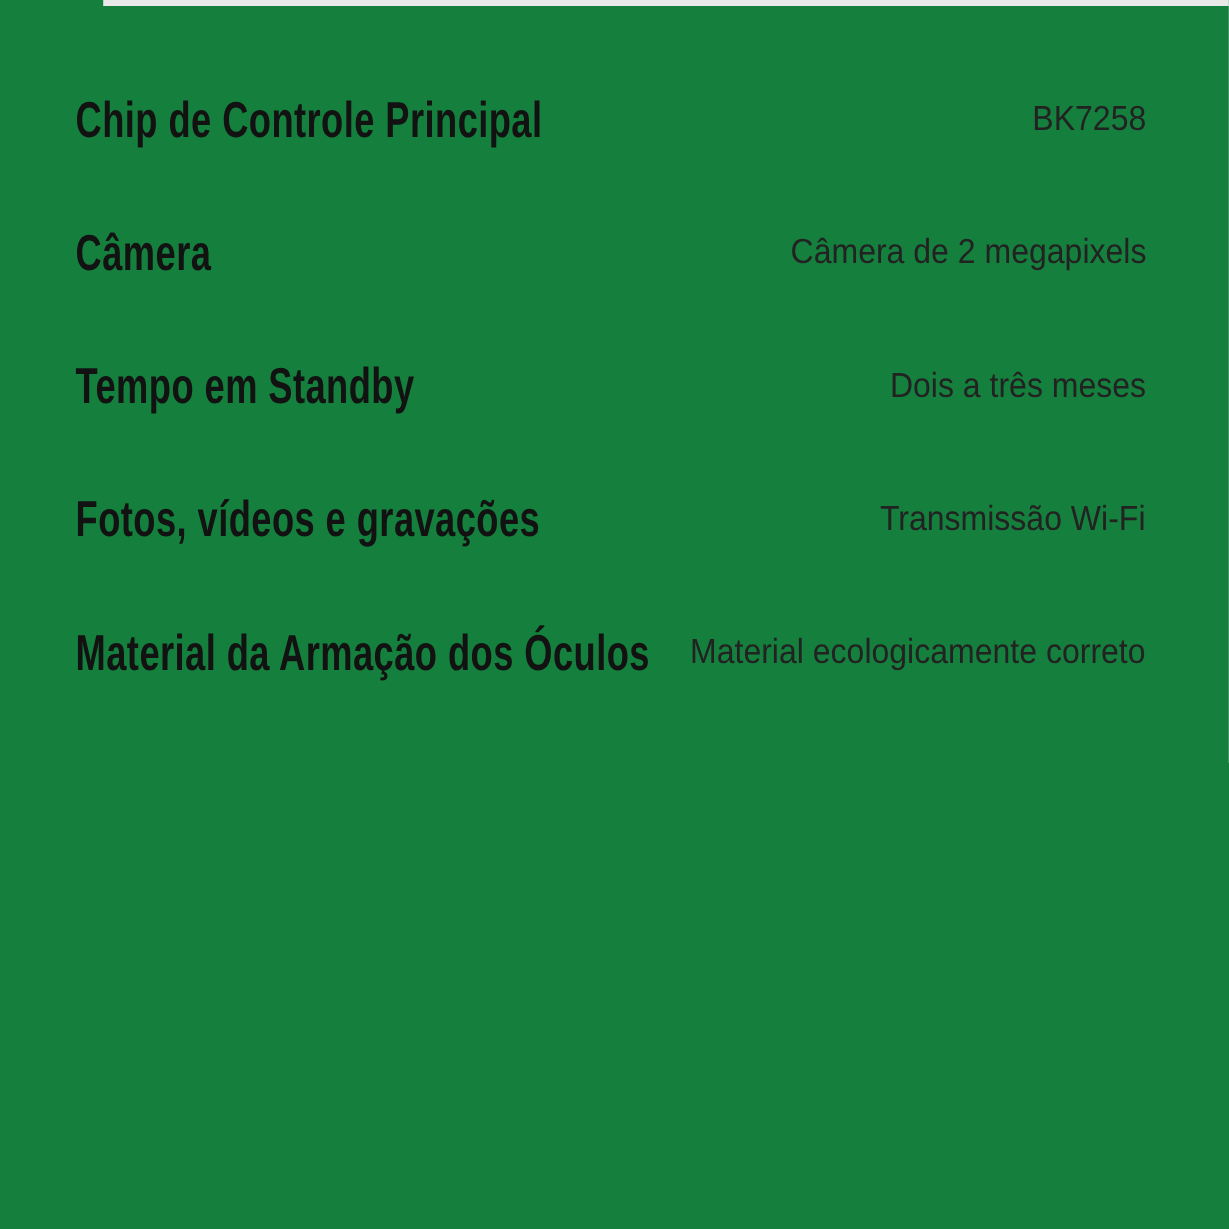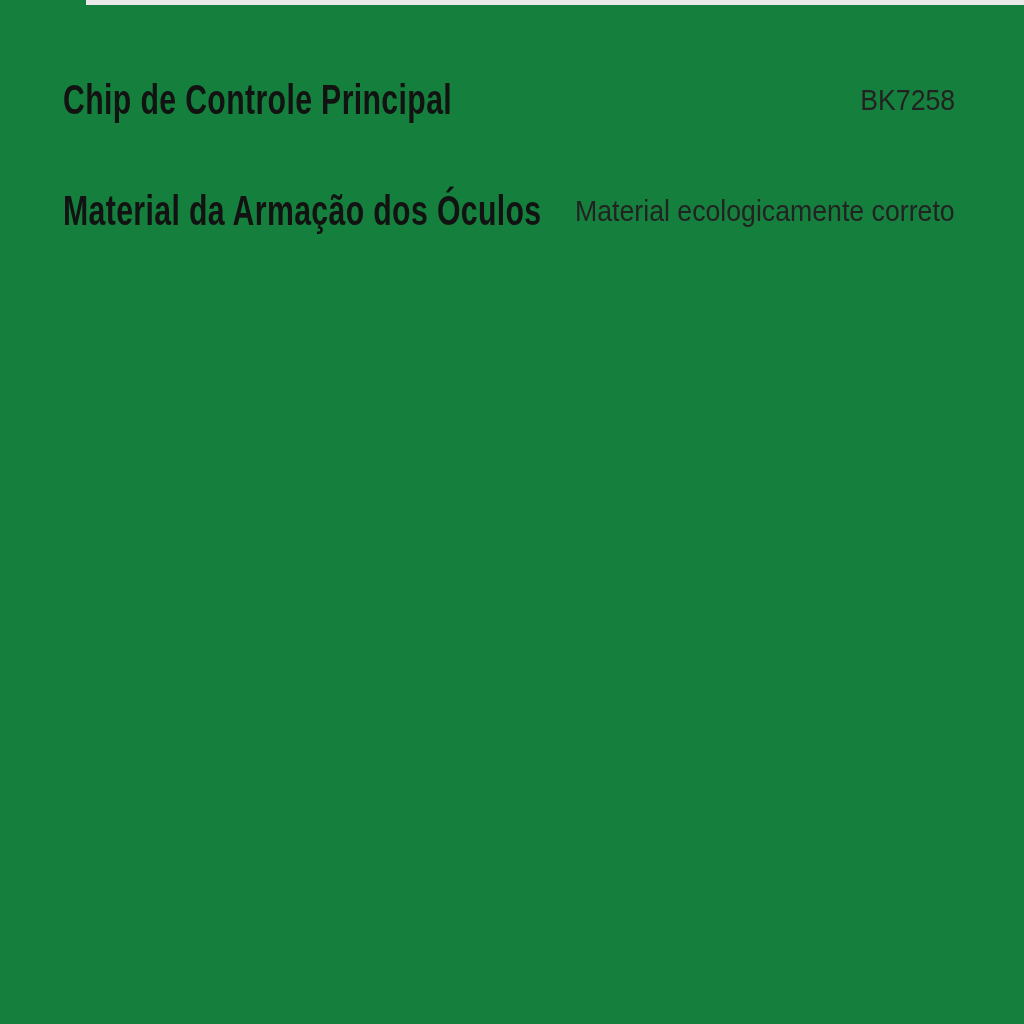--- a/index.html
+++ b/index.html
@@ -68,24 +68,36 @@
 
 <div class="page">
   <div class="top-divider"></div>
   <div class="spec-table" id="spec-table">
   <div class="spec-row">
     <span class="spec-label">Chip de Controle Principal</span>
     <span class="spec-value">BK7258</span>
   </div>
 
 
+  <div class="spec-row">
+    <span class="spec-label">Câmera</span>
+    <span class="spec-value">Câmera de 2 megapixels</span>
+  </div>
 
 
 
 
+  <div class="spec-row">
+    <span class="spec-label">Tempo em Standby</span>
+    <span class="spec-value">Dois a três meses</span>
+  </div>
 
+  <div class="spec-row">
+    <span class="spec-label">Fotos, vídeos e gravações</span>
+    <span class="spec-value">Transmissão Wi-Fi</span>
+  </div>
 
   <div class="spec-row">
     <span class="spec-label">Material da Armação dos Óculos</span>
     <span class="spec-value">Material ecologicamente correto</span>
   </div>
 </div>
 </div>
 
 </body></html>

